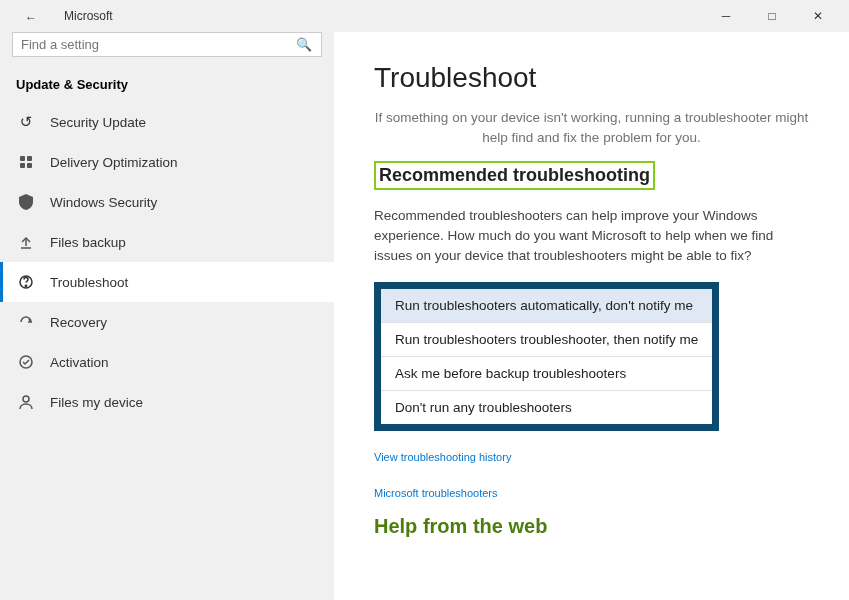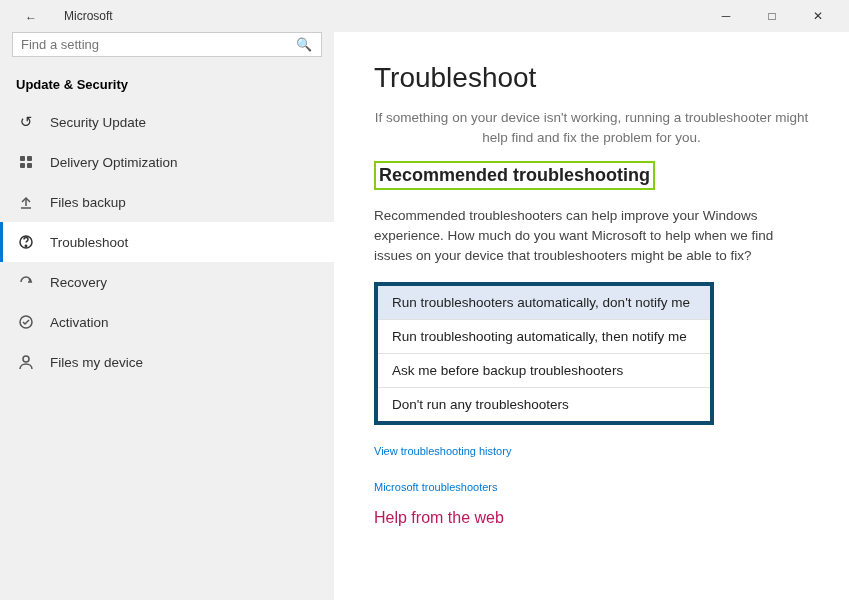--- a/index.html
+++ b/index.html
@@ -159,21 +159,21 @@
 
     .section-desc {
       font-size: 13.5px;
       color: #444;
       line-height: 1.5;
       margin-bottom: 16px;
     }
 
     
     .dropdown-container {
-      border: 4px solid #0c4a6e;
+      border: 7px solid #0c4a6e;
       display: inline-block;
       background: #fff;
       min-width: 340px;
       margin-bottom: 20px;
     }
     .dropdown-option {
       padding: 9px 14px;
       font-size: 13.5px;
       color: #222;
       cursor: pointer;
@@ -188,23 +188,23 @@
     .link-text {
       color: #0078d4;
       cursor: pointer;
       font-size: 11px;
       display: block;
       margin-bottom: 8px;
       text-decoration: none;
     }
 
     .help-heading {
-      font-size: 16px;
-      font-weight: 400;
-      color: #be185d;
+      font-size: 20px;
+      font-weight: 700;
+      color: #4d7c0f;
       margin-top: 16px;
     }
 
     
     ::-webkit-scrollbar { width: 6px; }
     ::-webkit-scrollbar-track { background: #f0f0f0; }
     ::-webkit-scrollbar-thumb { background: #bbb; }
   </style>
 </head>
 <body>
@@ -250,20 +250,28 @@
           <rect x="2" y="2" width="5" height="5" rx="1"></rect>
           <rect x="9" y="2" width="5" height="5" rx="1"></rect>
           <rect x="2" y="9" width="5" height="5" rx="1"></rect>
           <rect x="9" y="9" width="5" height="5" rx="1"></rect>
         </svg>
       </span>
       <span>Delivery Optimization</span>
     </div>
     <div class="sidebar-item">
       <span class="icon">
+        <svg width="16" height="18" viewBox="0 0 16 18" fill="#555">
+          <path d="M8 1L1 4v5c0 4 3 7 7 8 4-1 7-4 7-8V4L8 1z"></path>
+        </svg>
+      </span>
+      <span>Windows Security</span>
+    </div>
+    <div class="sidebar-item">
+      <span class="icon">
         <svg width="16" height="16" viewBox="0 0 16 16" fill="none" stroke="#555" stroke-width="1.5">
           <polyline points="8,12 8,4"></polyline>
           <polyline points="4,8 8,4 12,8"></polyline>
           <line x1="3" y1="14" x2="13" y2="14"></line>
         </svg>
       </span>
       <span>Files backup</span>
     </div>
     <div class="sidebar-item active">
       <span class="icon">
@@ -309,21 +317,21 @@
 
     <h1 class="page-title">Troubleshoot</h1>
     <p class="page-desc">If something on your device isn't working, running a troubleshooter might help find and fix the problem for you.</p>
 
     <div class="section-heading">Recommended troubleshooting</div>
 
     <p class="section-desc">Recommended troubleshooters can help improve your Windows experience. How much do you want Microsoft to help when we find issues on your device that troubleshooters might be able to fix?</p>
 
     <div class="dropdown-container">
       <div class="dropdown-option selected">Run troubleshooters automatically, don't notify me</div>
-      <div class="dropdown-option">Run troubleshooting automatically, then notify me</div>
+      <div class="dropdown-option">Run troubleshooters troubleshooter, then notify me</div>
       <div class="dropdown-option">Ask me before backup troubleshooters</div>
       <div class="dropdown-option">Don't run any troubleshooters</div>
     </div>
 
     <br>
     <a class="link-text">View troubleshooting history</a>
     <br>
     <a class="link-text">Microsoft troubleshooters</a>
 
     <h2 class="help-heading">Help from the web</h2>

